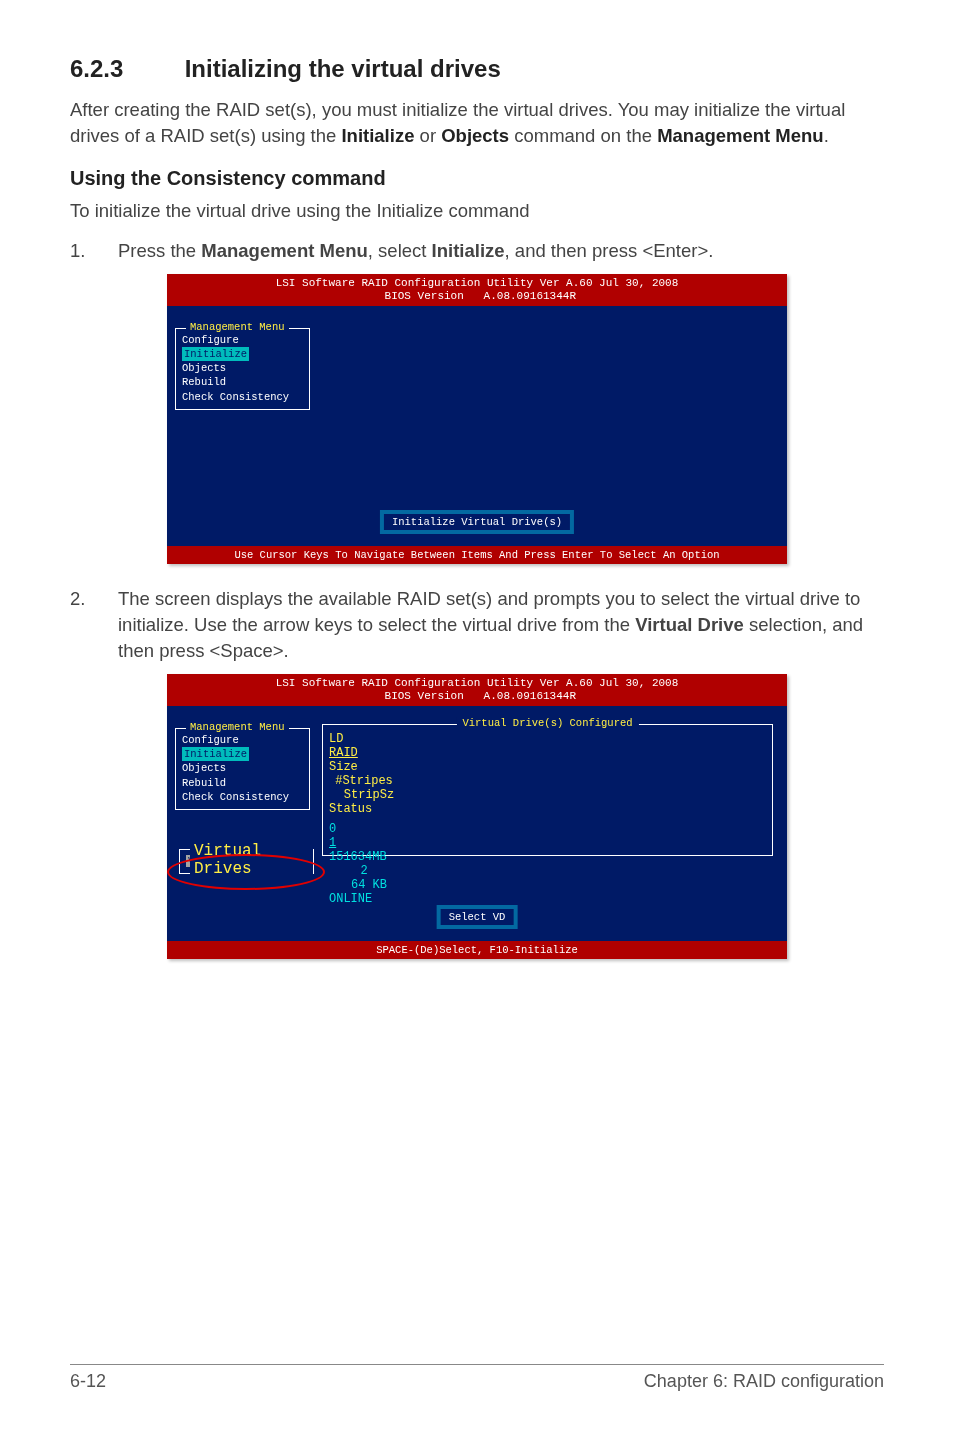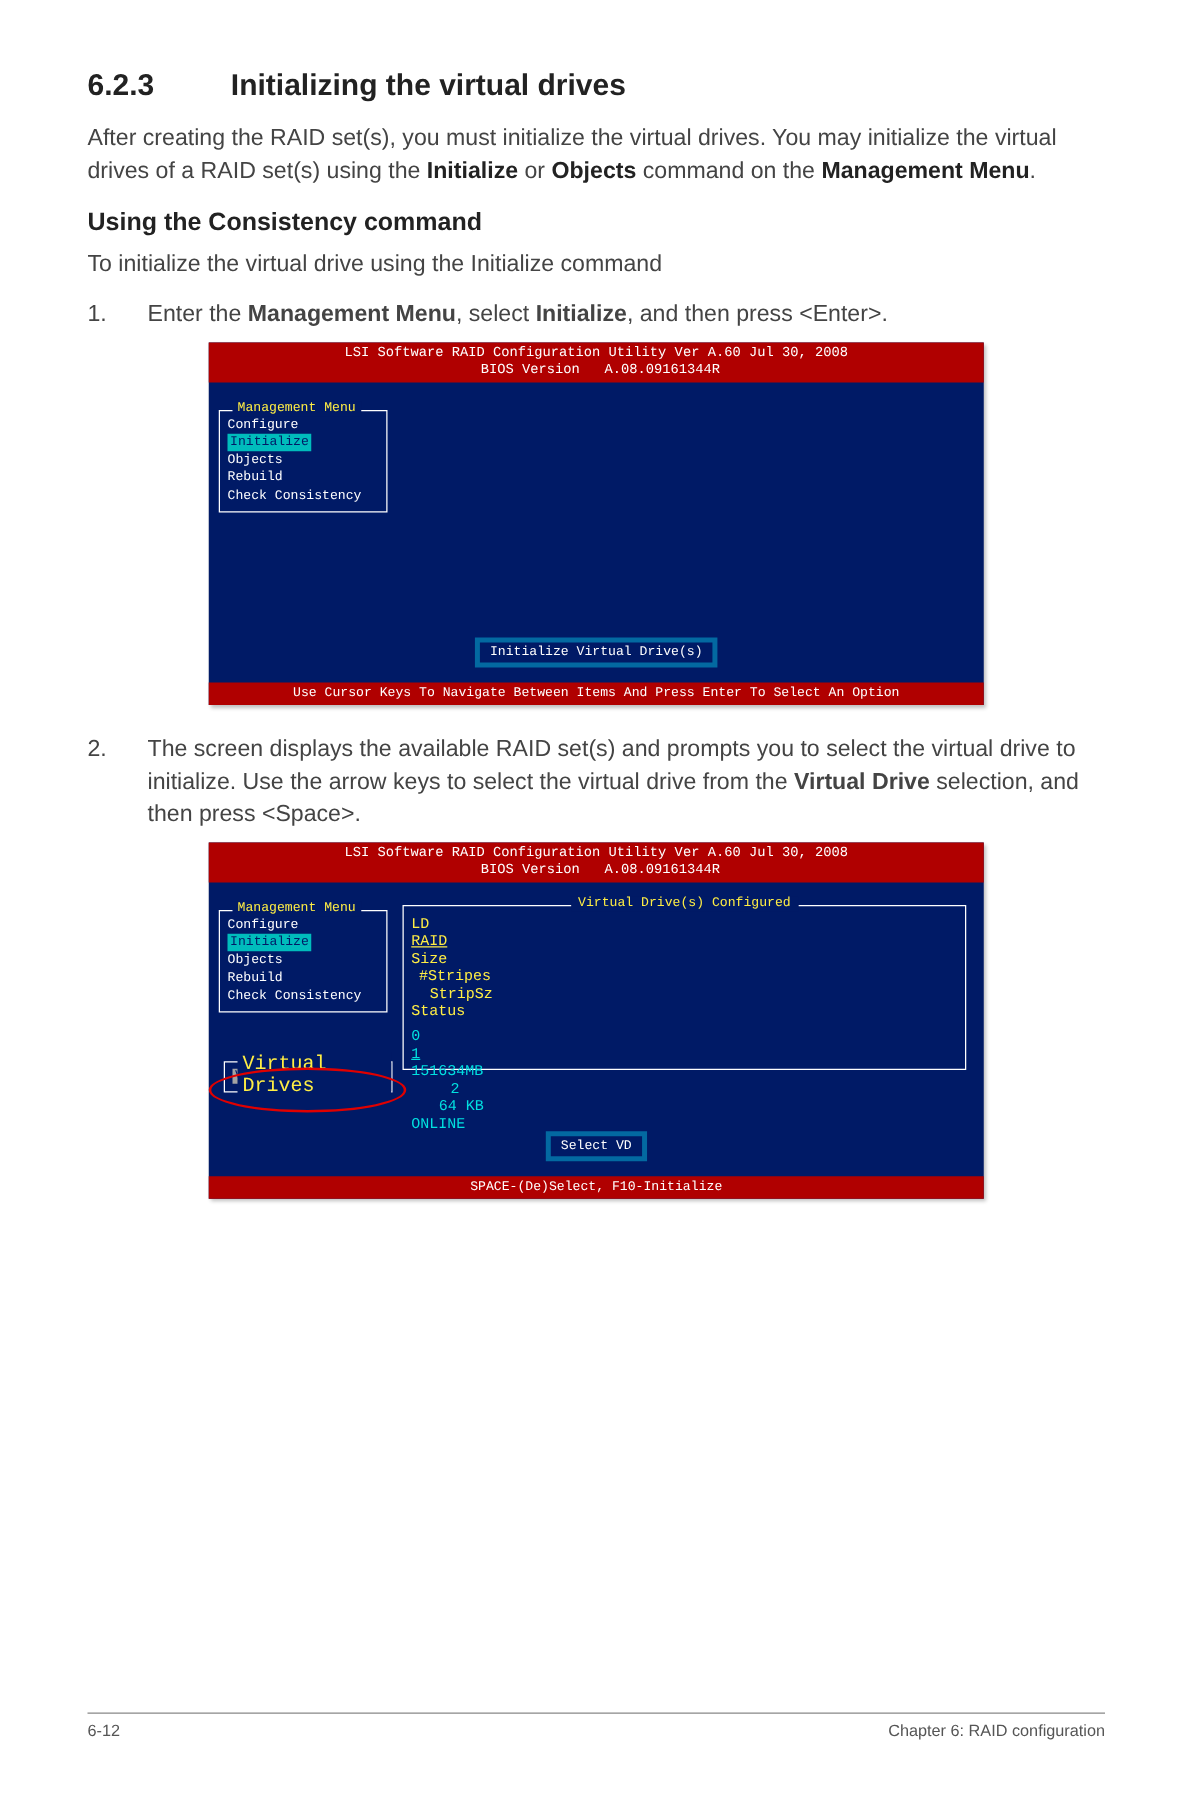--- a/index.html
+++ b/index.html
@@ -150,21 +150,21 @@
     pointer-events: none;
   }
   .page-footer {
     position: absolute;
     bottom: 46px;
     left: 70px; right: 70px;
     border-top: 1px solid #888;
     padding-top: 6px;
     display: flex;
     justify-content: space-between;
-    font-size: 13px;
+    font-size: 18px;
     color: #555;
   }
 </style>
 </head>
 <body>
 
 <h2 class="section-title">
   <span class="num">6.2.3</span>
   <span>Initializing the virtual drives</span>
 </h2>
@@ -174,21 +174,21 @@
 </p>
 
 <h3 class="subhead">Using the Consistency command</h3>
 <p class="body-text">To initialize the virtual drive using the Initialize command</p>
 
 <ol class="steps">
 
   <li>
     <span class="step-num">1.</span>
     <span class="step-body">
-      <span>Enter the </span><b>Management Menu</b><span>, select </span><b>Initialize</b><span>, and then press &lt;Enter&gt;.</span>
+      <span>Press the </span><b>Management Menu</b><span>, select </span><b>Initialize</b><span>, and then press &lt;Enter&gt;.</span>
     </span>
   </li>
 </ol>
 
 <div class="bios-shot">
   <div class="bios-header">LSI Software RAID Configuration Utility Ver A.60 Jul 30, 2008
  BIOS Version   A.08.09161344R</div>
   <div class="bios-body">
     <div class="menu-box">
       <span class="menu-title">Management Menu</span>

